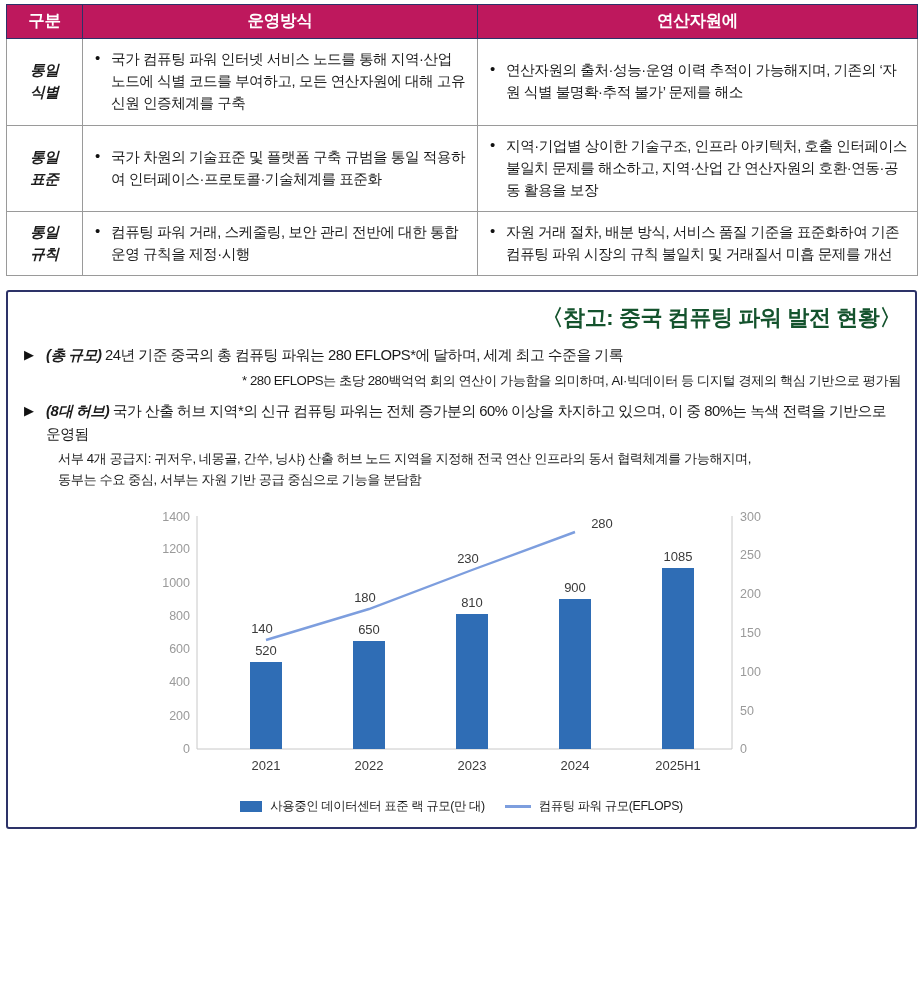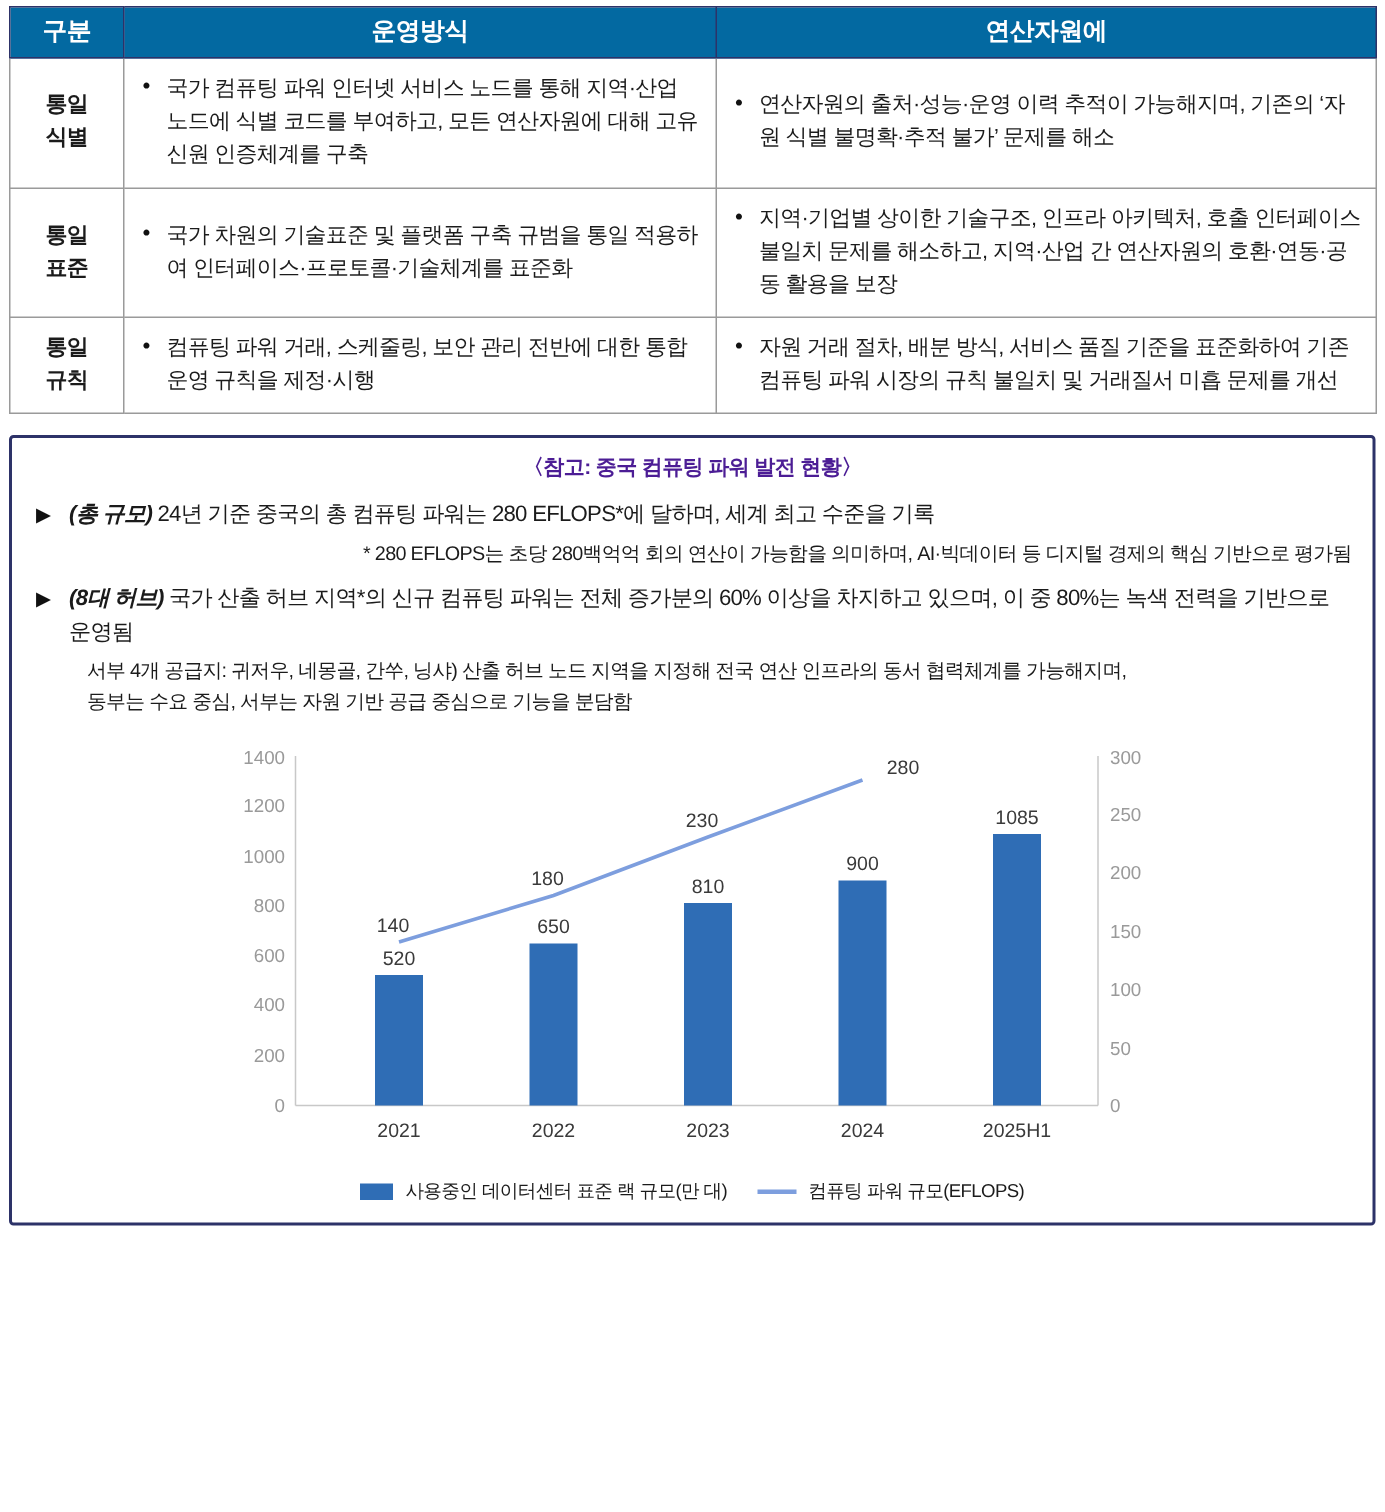--- a/index.html
+++ b/index.html
@@ -17,21 +17,21 @@
   .page { width: 923px; padding: 0; }
 
   
   table.main-table {
     border-collapse: collapse;
     width: 911px;
     margin: 4px 6px 0 6px;
     table-layout: fixed;
   }
   table.main-table th {
-    background: #0369a1;
+    background: #be185d;
     color: #ffffff;
     font-size: 16.5px;
     font-weight: bold;
     padding: 5px 0 6px 0;
     border: 1px solid #2d3268;
     text-align: center;
     letter-spacing: -0.3px;
   }
   table.main-table th.col-gubun { width: 76px; }
   table.main-table th.col-method { width: 395px; }
@@ -44,20 +44,21 @@
     line-height: 1.52;
     letter-spacing: -0.45px;
     padding: 9px 8px 10px 8px;
   }
   td.rowlabel {
     text-align: center;
     font-weight: bold;
     font-size: 15.3px;
     padding: 4px 2px;
     letter-spacing: -0.5px;
+    font-style: italic;
   }
   td.rowlabel span { display: block; }
 
   ul.bullets {
     margin: 0; padding: 0; list-style: none;
   }
   ul.bullets > li {
     position: relative;
     padding-left: 20px;
     margin: 0;
@@ -73,24 +74,24 @@
 
   
   .ref-box {
     margin: 14px 6px 0 6px;
     width: 911px;
     border: 2px solid #2d3268;
     border-radius: 3px;
     padding: 9px 14px 12px 14px;
   }
   .ref-title {
-    text-align: center;
-    color: #4c1d95;
+    text-align: right;
+    color: #14532d;
     font-weight: bold;
-    font-size: 14px;
+    font-size: 22px;
     letter-spacing: -0.4px;
     margin: 2px 0 11px 0;
   }
   .ref-item {
     position: relative;
     padding-left: 24px;
     font-size: 14.8px;
     line-height: 1.55;
     letter-spacing: -0.5px;
     margin-bottom: 2px;

